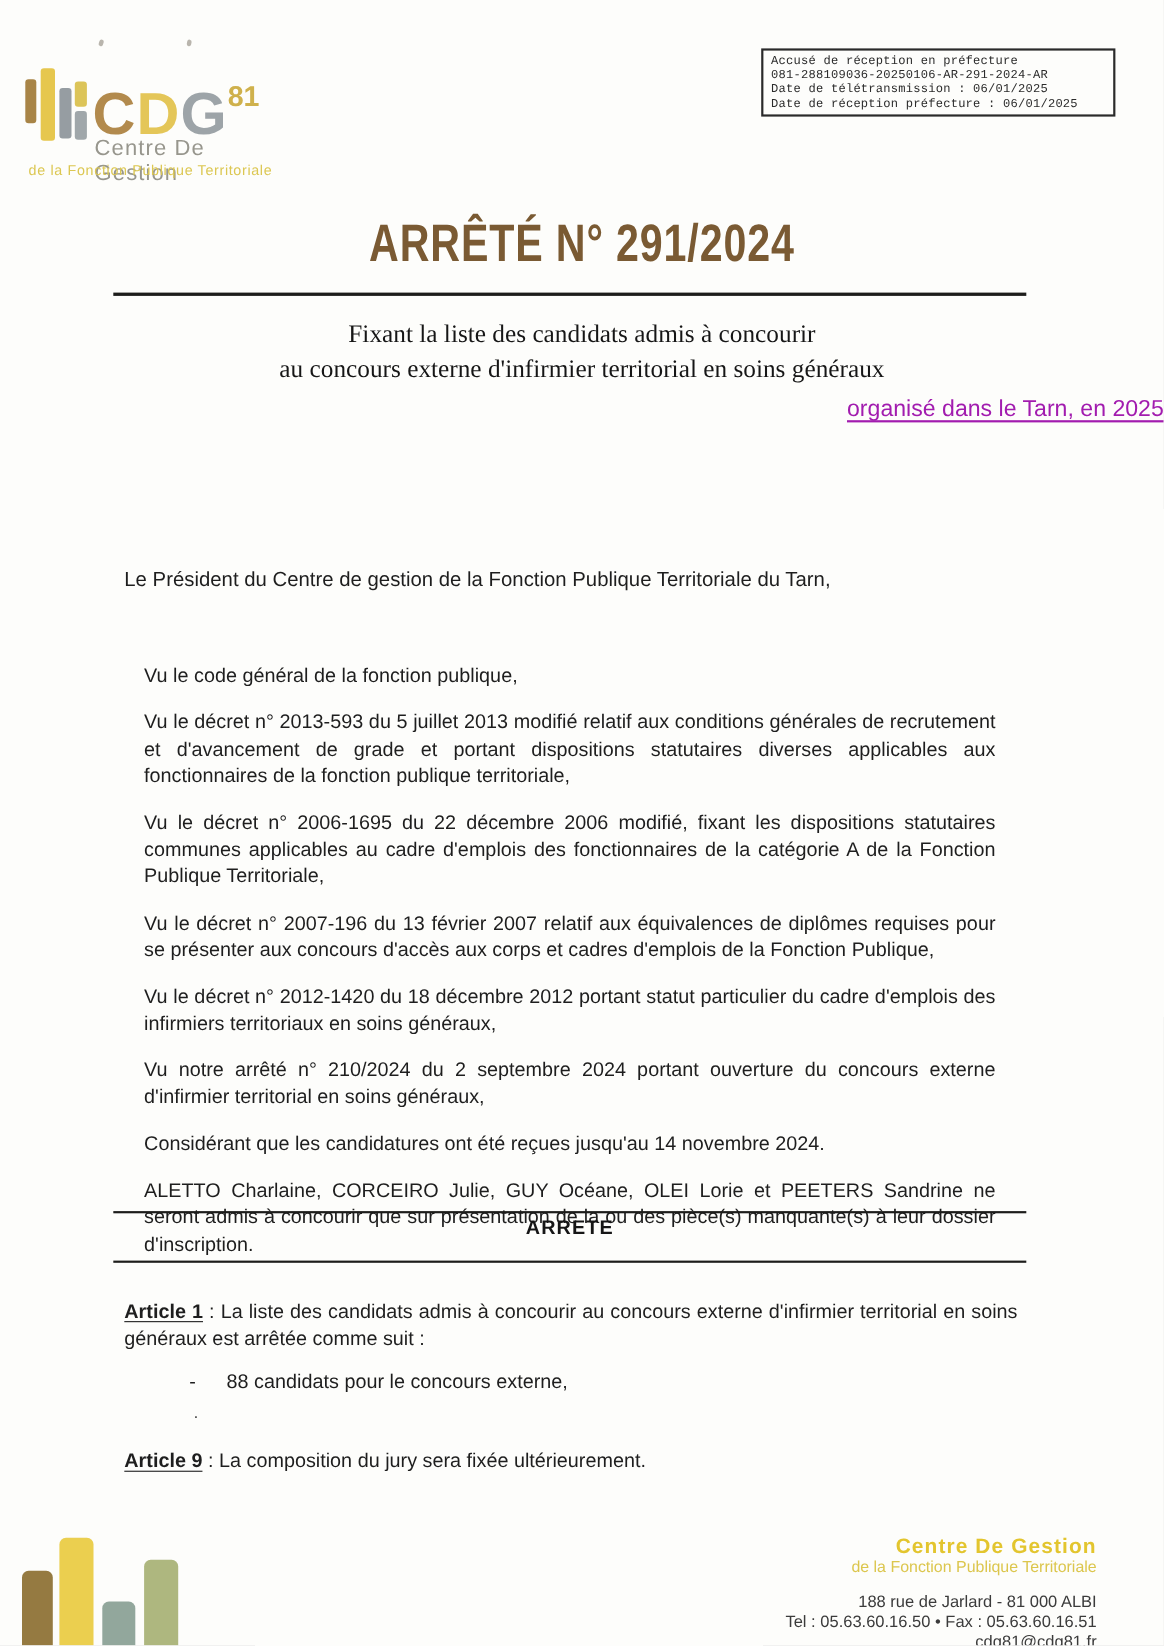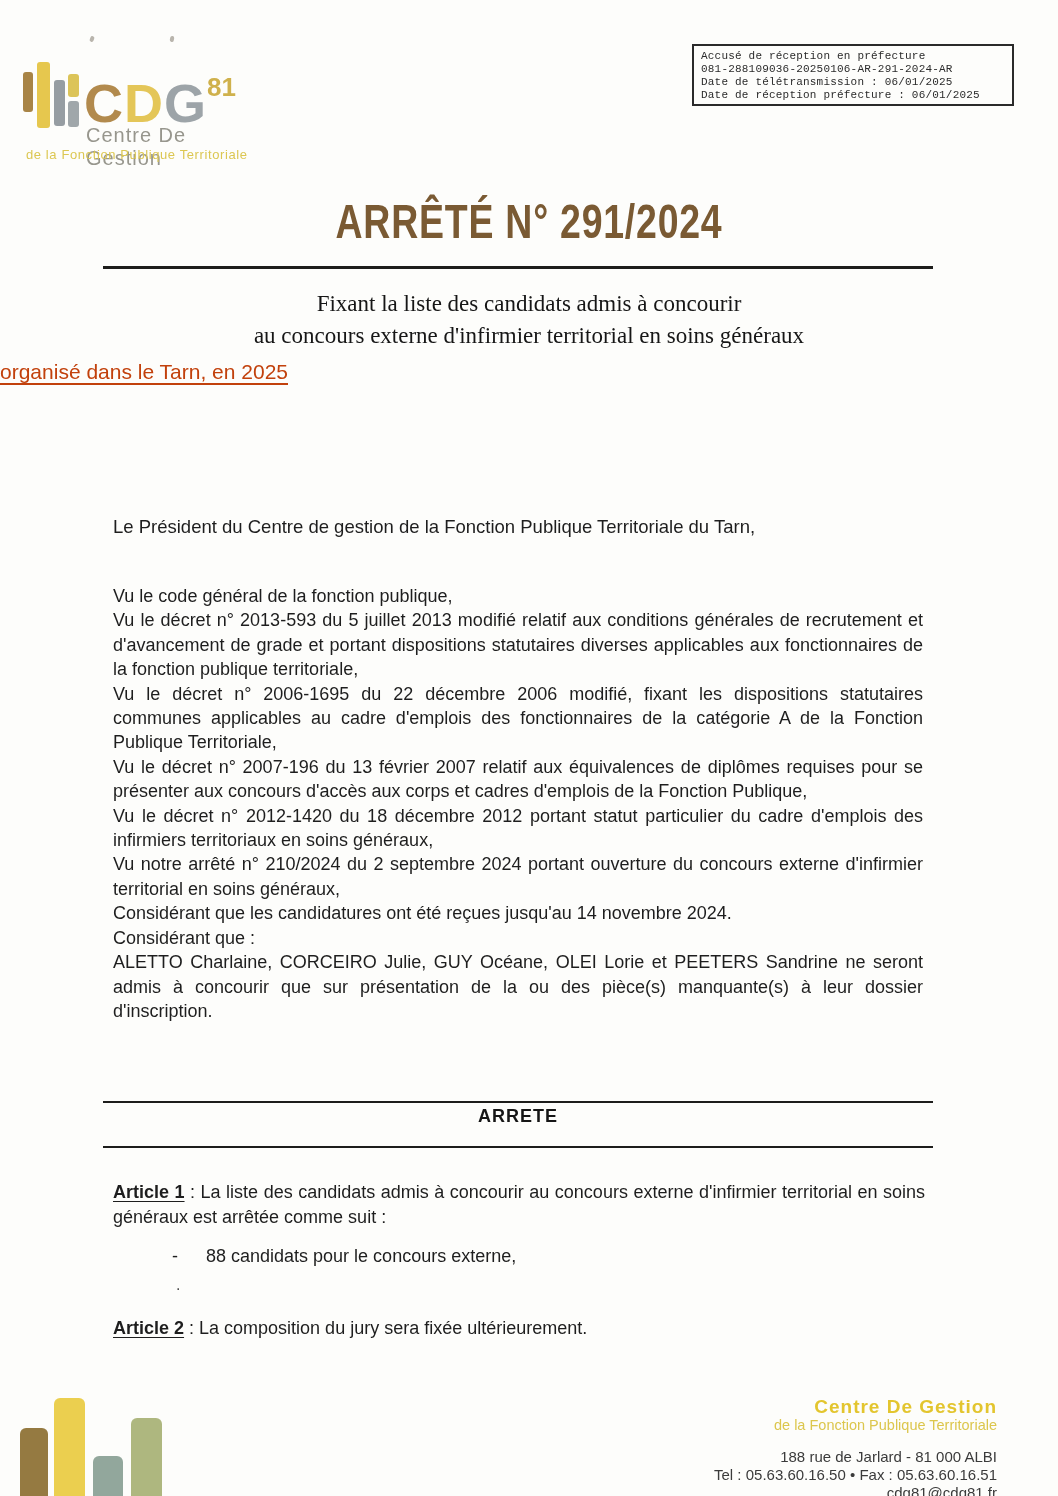--- a/index.html
+++ b/index.html
@@ -33,28 +33,28 @@
   .stamp div { white-space:nowrap; }
   
   .doc-title {
     position:absolute; left:0; right:0; top:196px; text-align:center;
     font-size:48px; font-weight:700; color:#7a5a33; letter-spacing:1px;
     transform:scaleX(.78); transform-origin:center; line-height:52px;
   }
   .title-rule { position:absolute; left:103px; top:266px; width:830px; height:3px; background:#1d1d1b; }
   .subtitle { position:absolute; left:0; right:0; top:288px; text-align:center;
     font-family:"Liberation Serif", serif; font-size:23px; line-height:32px; color:#161616; }
-  .subtitle-u { position:absolute; left:0; right:0; top:360px; text-align:left;
-    font-size:21px; color:#c2410c; }
+  .subtitle-u { position:absolute; left:0; right:0; top:360px; text-align:right;
+    font-size:21px; color:#a21caf; }
   .subtitle-u span { text-decoration:underline; text-underline-offset:4px; }
   
   .salutation { position:absolute; left:113px; top:516px; width:812px; font-size:18.5px; }
   .body-block { position:absolute; left:113px; top:584px; width:810px;
     font-size:18px; line-height:24.4px; text-align:justify; }
-  .body-block p { margin:0; }
+  .body-block p { margin:18px; }
   
   .arrete-banner { position:absolute; left:103px; top:1101px; width:830px;
     border-top:2.5px solid #1d1d1b; border-bottom:2.5px solid #1d1d1b;
     text-align:center; font-weight:700; font-size:18px; letter-spacing:1px;
     padding:3px 0 19px 0; color:#161616; }
   
   .article1 { position:absolute; left:113px; top:1180px; width:812px;
     font-size:18px; line-height:25px; text-align:justify; }
   .art-label { font-weight:700; text-decoration:underline; text-underline-offset:3px;margin-top:17px; }
   .bullet-line { position:absolute; left:172px; top:1246px; font-size:18px; }
@@ -110,33 +110,32 @@
   <div class="salutation">Le Président du Centre de gestion de la Fonction Publique Territoriale du Tarn,</div>
 
   <div class="body-block">
     <p>Vu le code général de la fonction publique,</p>
     <p>Vu le décret n° 2013-593 du 5 juillet 2013 modifié relatif aux conditions générales de recrutement et d'avancement de grade et portant dispositions statutaires diverses applicables aux fonctionnaires de la fonction publique territoriale,</p>
     <p>Vu le décret n° 2006-1695 du 22 décembre 2006 modifié, fixant les dispositions statutaires communes applicables au cadre d'emplois des fonctionnaires de la catégorie A de la Fonction Publique Territoriale,</p>
     <p>Vu le décret n° 2007-196 du 13 février 2007 relatif aux équivalences de diplômes requises pour se présenter aux concours d'accès aux corps et cadres d'emplois de la Fonction Publique,</p>
     <p>Vu le décret n° 2012-1420 du 18 décembre 2012 portant statut particulier du cadre d'emplois des infirmiers territoriaux en soins généraux,</p>
     <p>Vu notre arrêté n° 210/2024 du 2 septembre 2024 portant ouverture du concours externe d'infirmier territorial en soins généraux,</p>
     <p>Considérant que les candidatures ont été reçues jusqu'au 14 novembre 2024.</p>
-    <p>Considérant que :</p>
     <p>ALETTO Charlaine, CORCEIRO Julie, GUY Océane, OLEI Lorie et PEETERS Sandrine ne seront admis à concourir que sur présentation de la ou des pièce(s) manquante(s) à leur dossier d'inscription.</p>
   </div>
 
   <div class="arrete-banner">ARRETE</div>
 
   <div class="article1"><span class="art-label">Article 1</span><span> : La liste des candidats admis à concourir au concours externe d'infirmier territorial en soins généraux est arrêtée comme suit :</span></div>
 
   <div class="bullet-line"><span class="dash">-</span><span>88 candidats pour le concours externe,</span></div>
 
   <div class="stray-period">.</div>
 
-  <div class="article2"><span class="art-label">Article 2</span><span> : La composition du jury sera fixée ultérieurement.</span></div>
+  <div class="article2"><span class="art-label">Article 9</span><span> : La composition du jury sera fixée ultérieurement.</span></div>
 
   <span class="fbar fb1"></span>
   <span class="fbar fb2"></span>
   <span class="fbar fb3"></span>
   <span class="fbar fb4"></span>
 
   <div class="footer-text">
     <div class="footer-org1">Centre De Gestion</div>
     <div class="footer-org2">de la Fonction Publique Territoriale</div>
     <div class="footer-addr">

